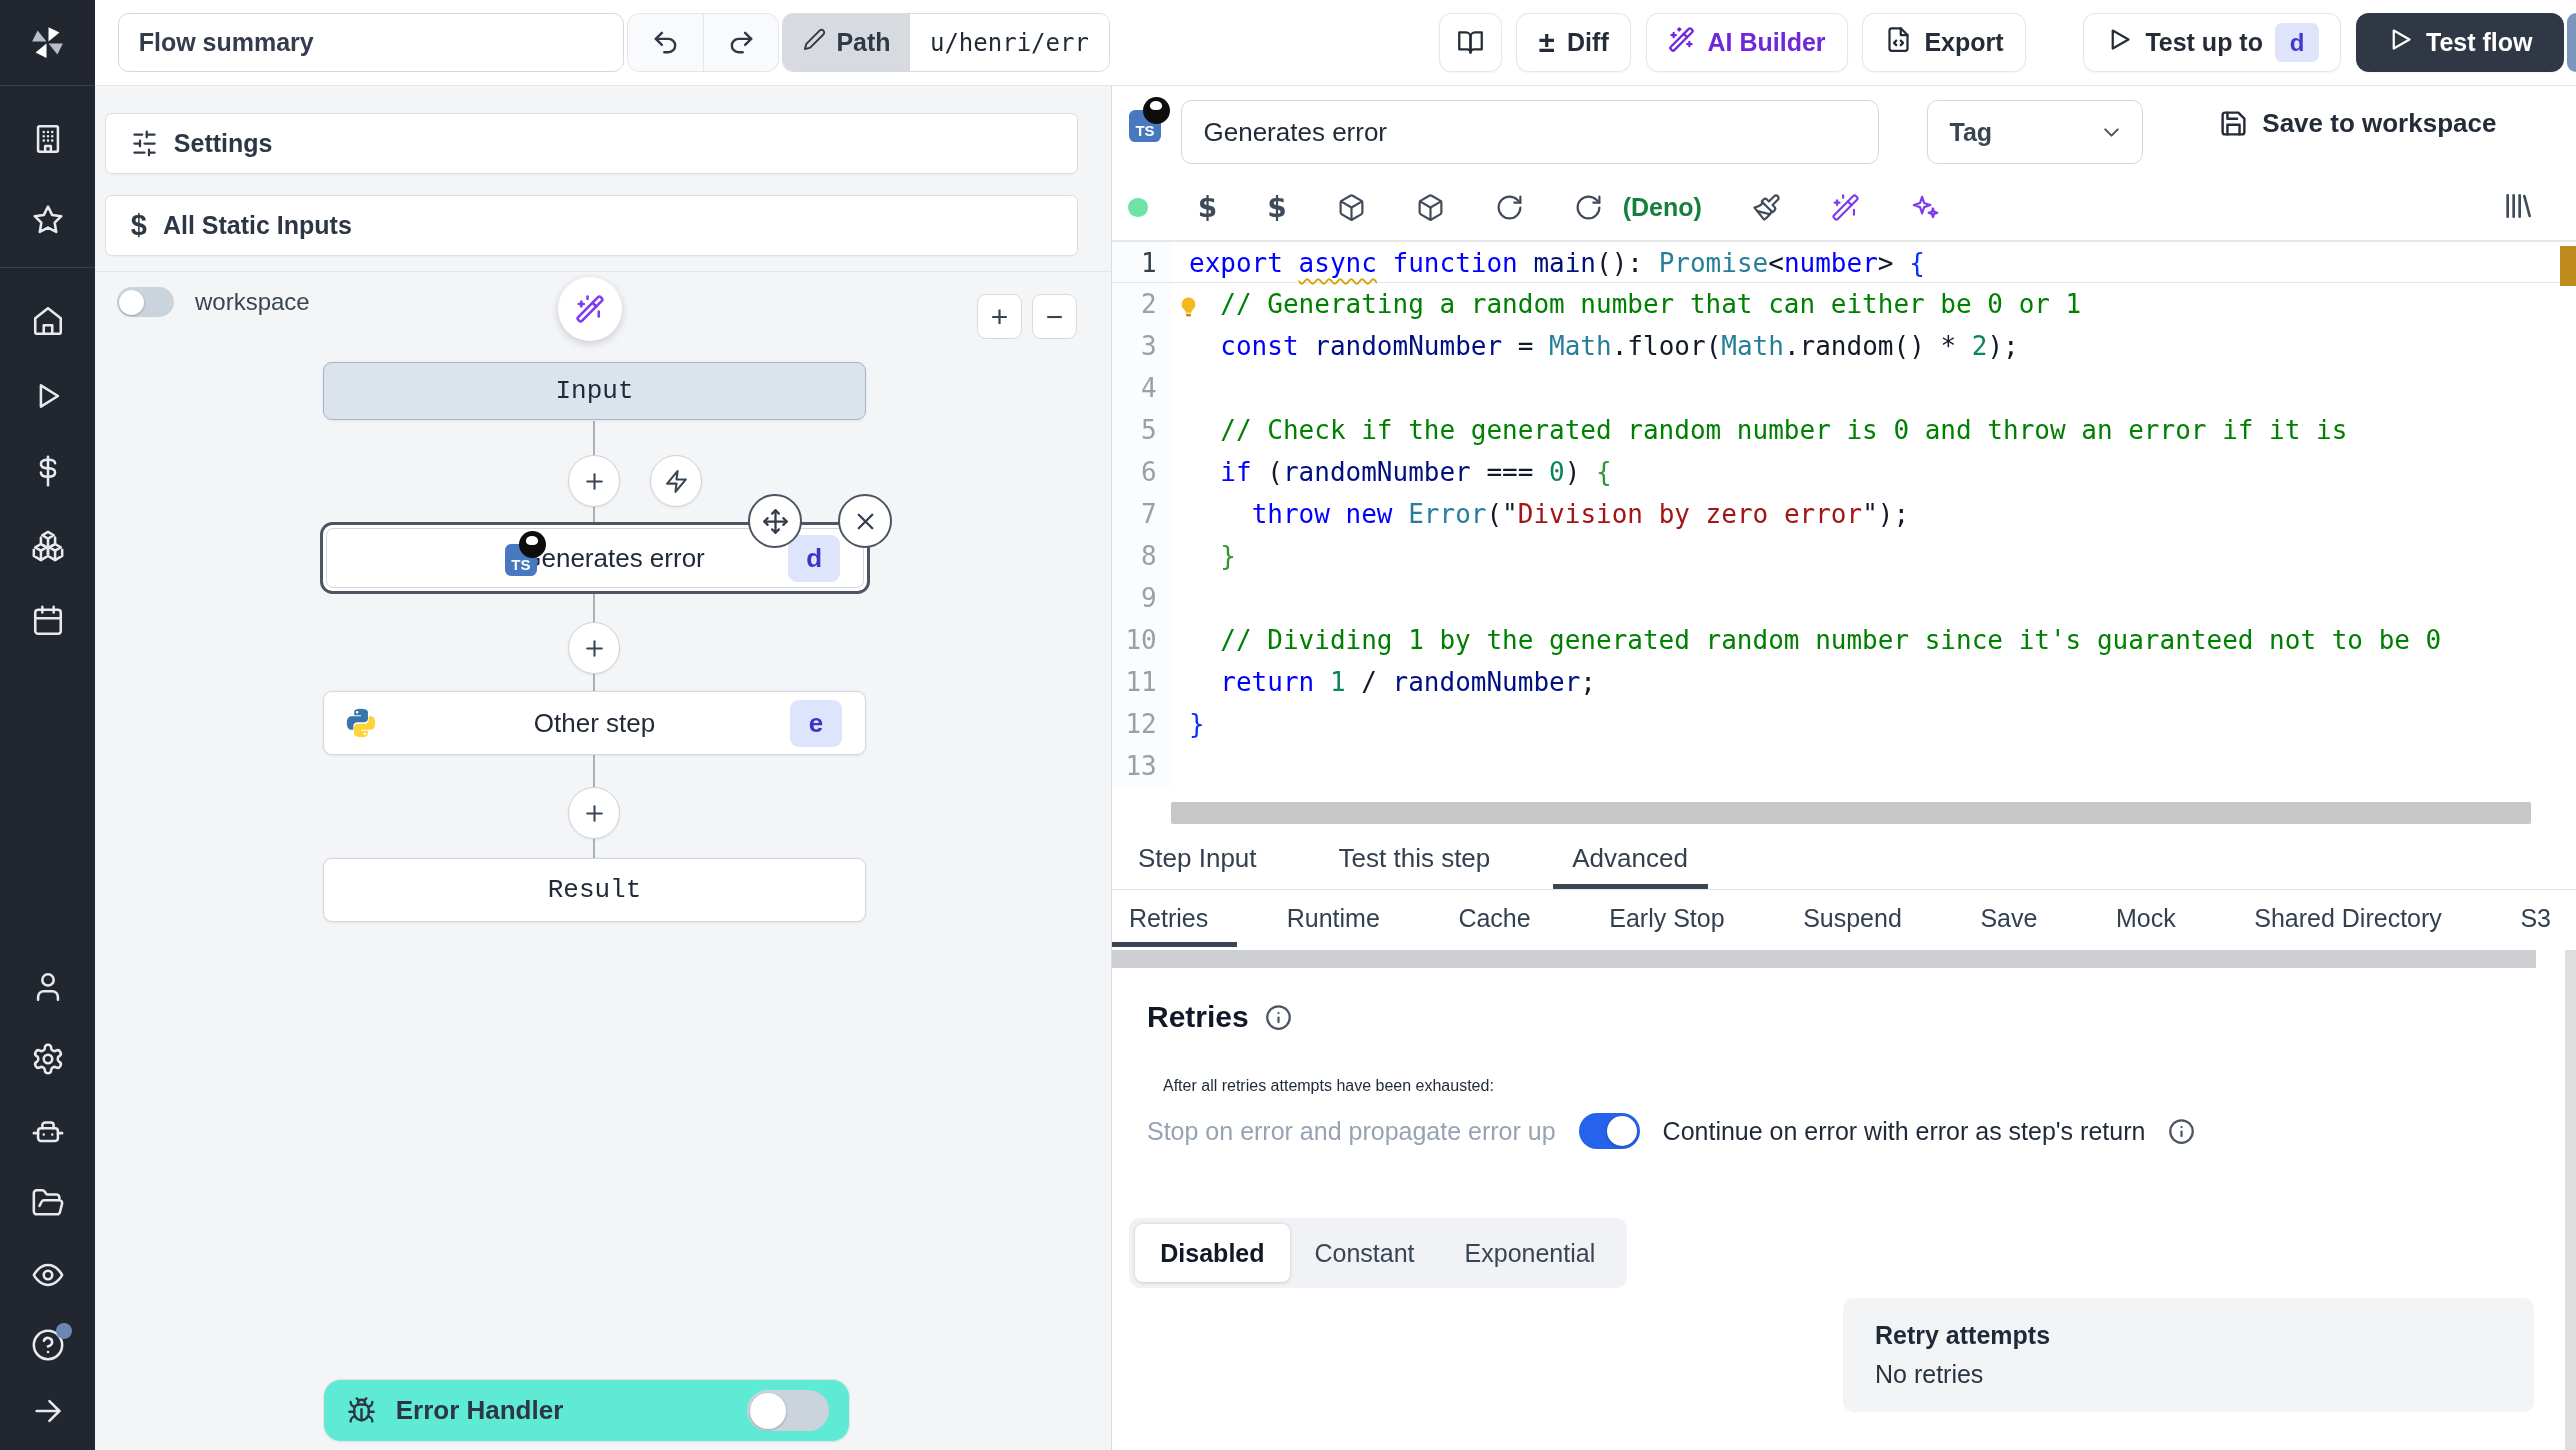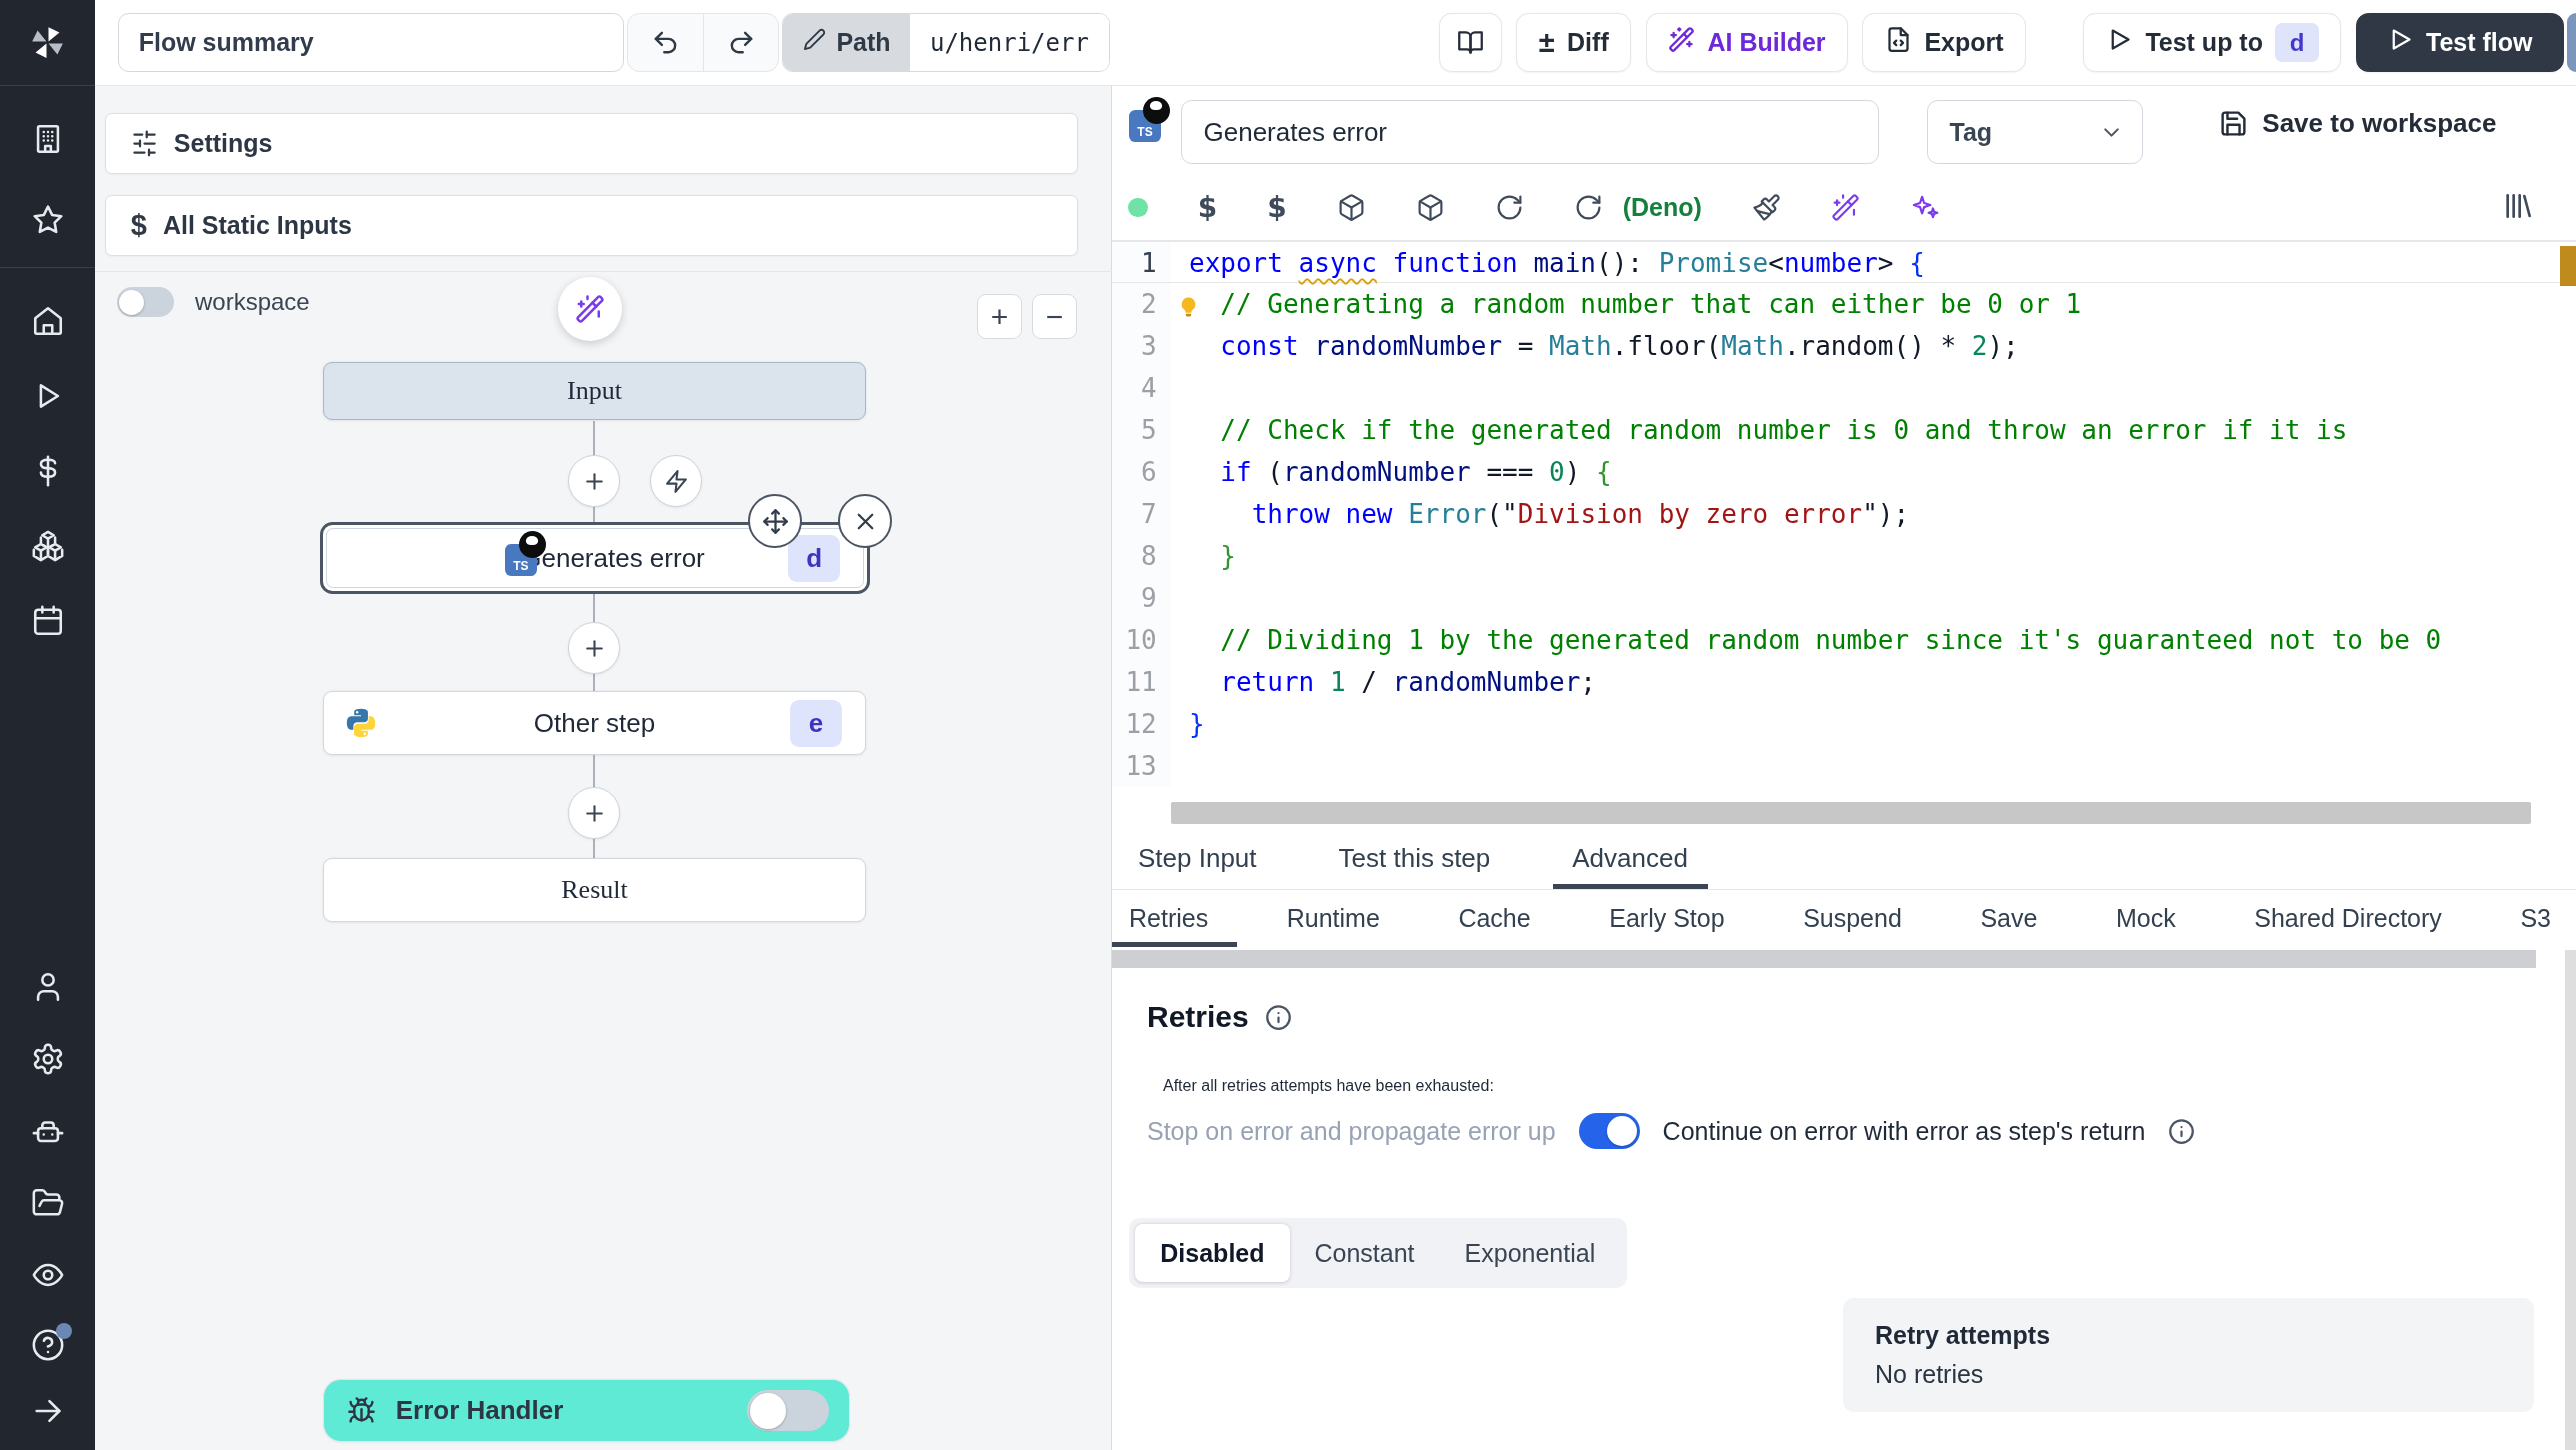--- a/index.html
+++ b/index.html
@@ -55,31 +55,31 @@
   .toggle.on .knob { left:auto; right:2.7px; }
   .t-sm { width:57px; height:30px; } .t-sm .knob { width:25px; height:25px; }
   .t-md { width:61px; height:36px; } .t-md .knob { width:30px; height:30px; }
   .t-lg { width:82px; height:41px; } .t-lg .knob { width:36px; height:36px; }
   .df-label { font-size:24px; color:#3a4554; }
   .wand-circle { position:absolute; left:463px; top:191px; width:64px; height:64px; border-radius:50%; background:#fff; box-shadow:0 2.7px 9px rgba(16,24,40,.18); display:flex; align-items:center; justify-content:center; color:#7c3aed; cursor:pointer; }
   .wand-circle svg { width:30px; height:30px; }
   .zoom-btn { position:absolute; top:208px; width:45px; height:45px; background:#fff; border:0.9px solid #d7dbe0; border-radius:9px; display:flex; align-items:center; justify-content:center; font-size:30px; color:#3a4554; cursor:pointer; }
   .conn { position:absolute; left:498px; width:1.8px; background:#aab1ba; }
   .node { position:absolute; left:228px; width:543px; background:#fff; border:1.3px solid #d3d8de; border-radius:9px; display:flex; align-items:center; justify-content:center; box-shadow:0 0.9px 2.7px rgba(16,24,40,.08); cursor:pointer; }
-  .node-label-mono { font-family:Liberation Serif, serif; font-size:26px; color:#1f2937; }
+  .node-label-mono { font-family:Liberation Mono, monospace; font-size:26px; color:#1f2937; }
   .node-label { font-size:26px; color:#1f2937; }
   .node-input { background:#dbe3ed; border-color:#a9b6c4; }
   .node-badge { position:absolute; right:23px; width:52px; height:47px; background:#dee4fc; border-radius:9px; display:flex; align-items:center; justify-content:center; font-weight:700; font-size:26px; color:#4033c0; }
   .plus-circle, .bolt-circle { position:absolute; width:52px; height:52px; border-radius:50%; background:#fff; border:1.3px solid #ced4da; display:flex; align-items:center; justify-content:center; color:#3a4554; cursor:pointer; box-shadow:0 0.9px 2.7px rgba(16,24,40,.08); }
   .plus-circle svg, .bolt-circle svg { width:25px; height:25px; }
   .sel-node { position:absolute; left:225px; top:436px; width:550px; height:72px; border:3.6px solid #4b5563; border-radius:12.5px; background:#fff; padding:2.7px; cursor:pointer; }
   .sel-inner { width:100%; height:100%; border:0.9px solid #cfd6dd; border-radius:7.2px; position:relative; display:flex; align-items:center; justify-content:center; }
   .node-icon-left { position:absolute; left:19.7px; }
   .ts-wrap { position:relative; width:36px; height:36px; }
-  .ts-box { position:absolute; left:0; bottom:0; width:32px; height:32px; background:#4878c0; border-radius:6.3px; color:#fff; font-weight:700; font-size:12px; display:flex; align-items:flex-end; justify-content:center; padding-bottom:2.7px; }
+  .ts-box { position:absolute; left:0; bottom:0; width:32px; height:32px; background:#4878c0; border-radius:6.3px; color:#fff; font-weight:700; font-size:15px; display:flex; align-items:flex-end; justify-content:center; padding-bottom:2.7px; }
   .deno-dot { position:absolute; right:-5.4px; top:-9px; width:27px; height:27px; background:#0d0d0d; border-radius:50%; overflow:hidden; }
   .deno-dot::after { content:""; position:absolute; left:6.3px; top:4.5px; width:12.5px; height:9px; background:#fff; border-radius:50% 50% 40% 40%; }
   .node-ctl { position:absolute; width:54px; height:54px; border-radius:50%; background:#fff; border:2.7px solid #4b5563; display:flex; align-items:center; justify-content:center; color:#333c49; cursor:pointer; }
   .node-ctl svg { width:27px; height:27px; }
   .eh-card { position:absolute; left:228px; top:1293px; width:527px; height:63px; background:#5eead4; border:0.9px solid #e3e6ea; border-radius:18px; display:flex; align-items:center; padding:0 19.7px 0 23px; box-shadow:0 0.9px 1.8px rgba(16,24,40,.05); }
   .eh-card svg { width:29px; height:29px; color:#2d3644; }
   .eh-label { font-size:26px; font-weight:700; color:#2d3644; margin-left:19.7px; }
 
   
   #rp { left:1112px; top:86px; width:1464px; height:1365px; background:#fff; }

